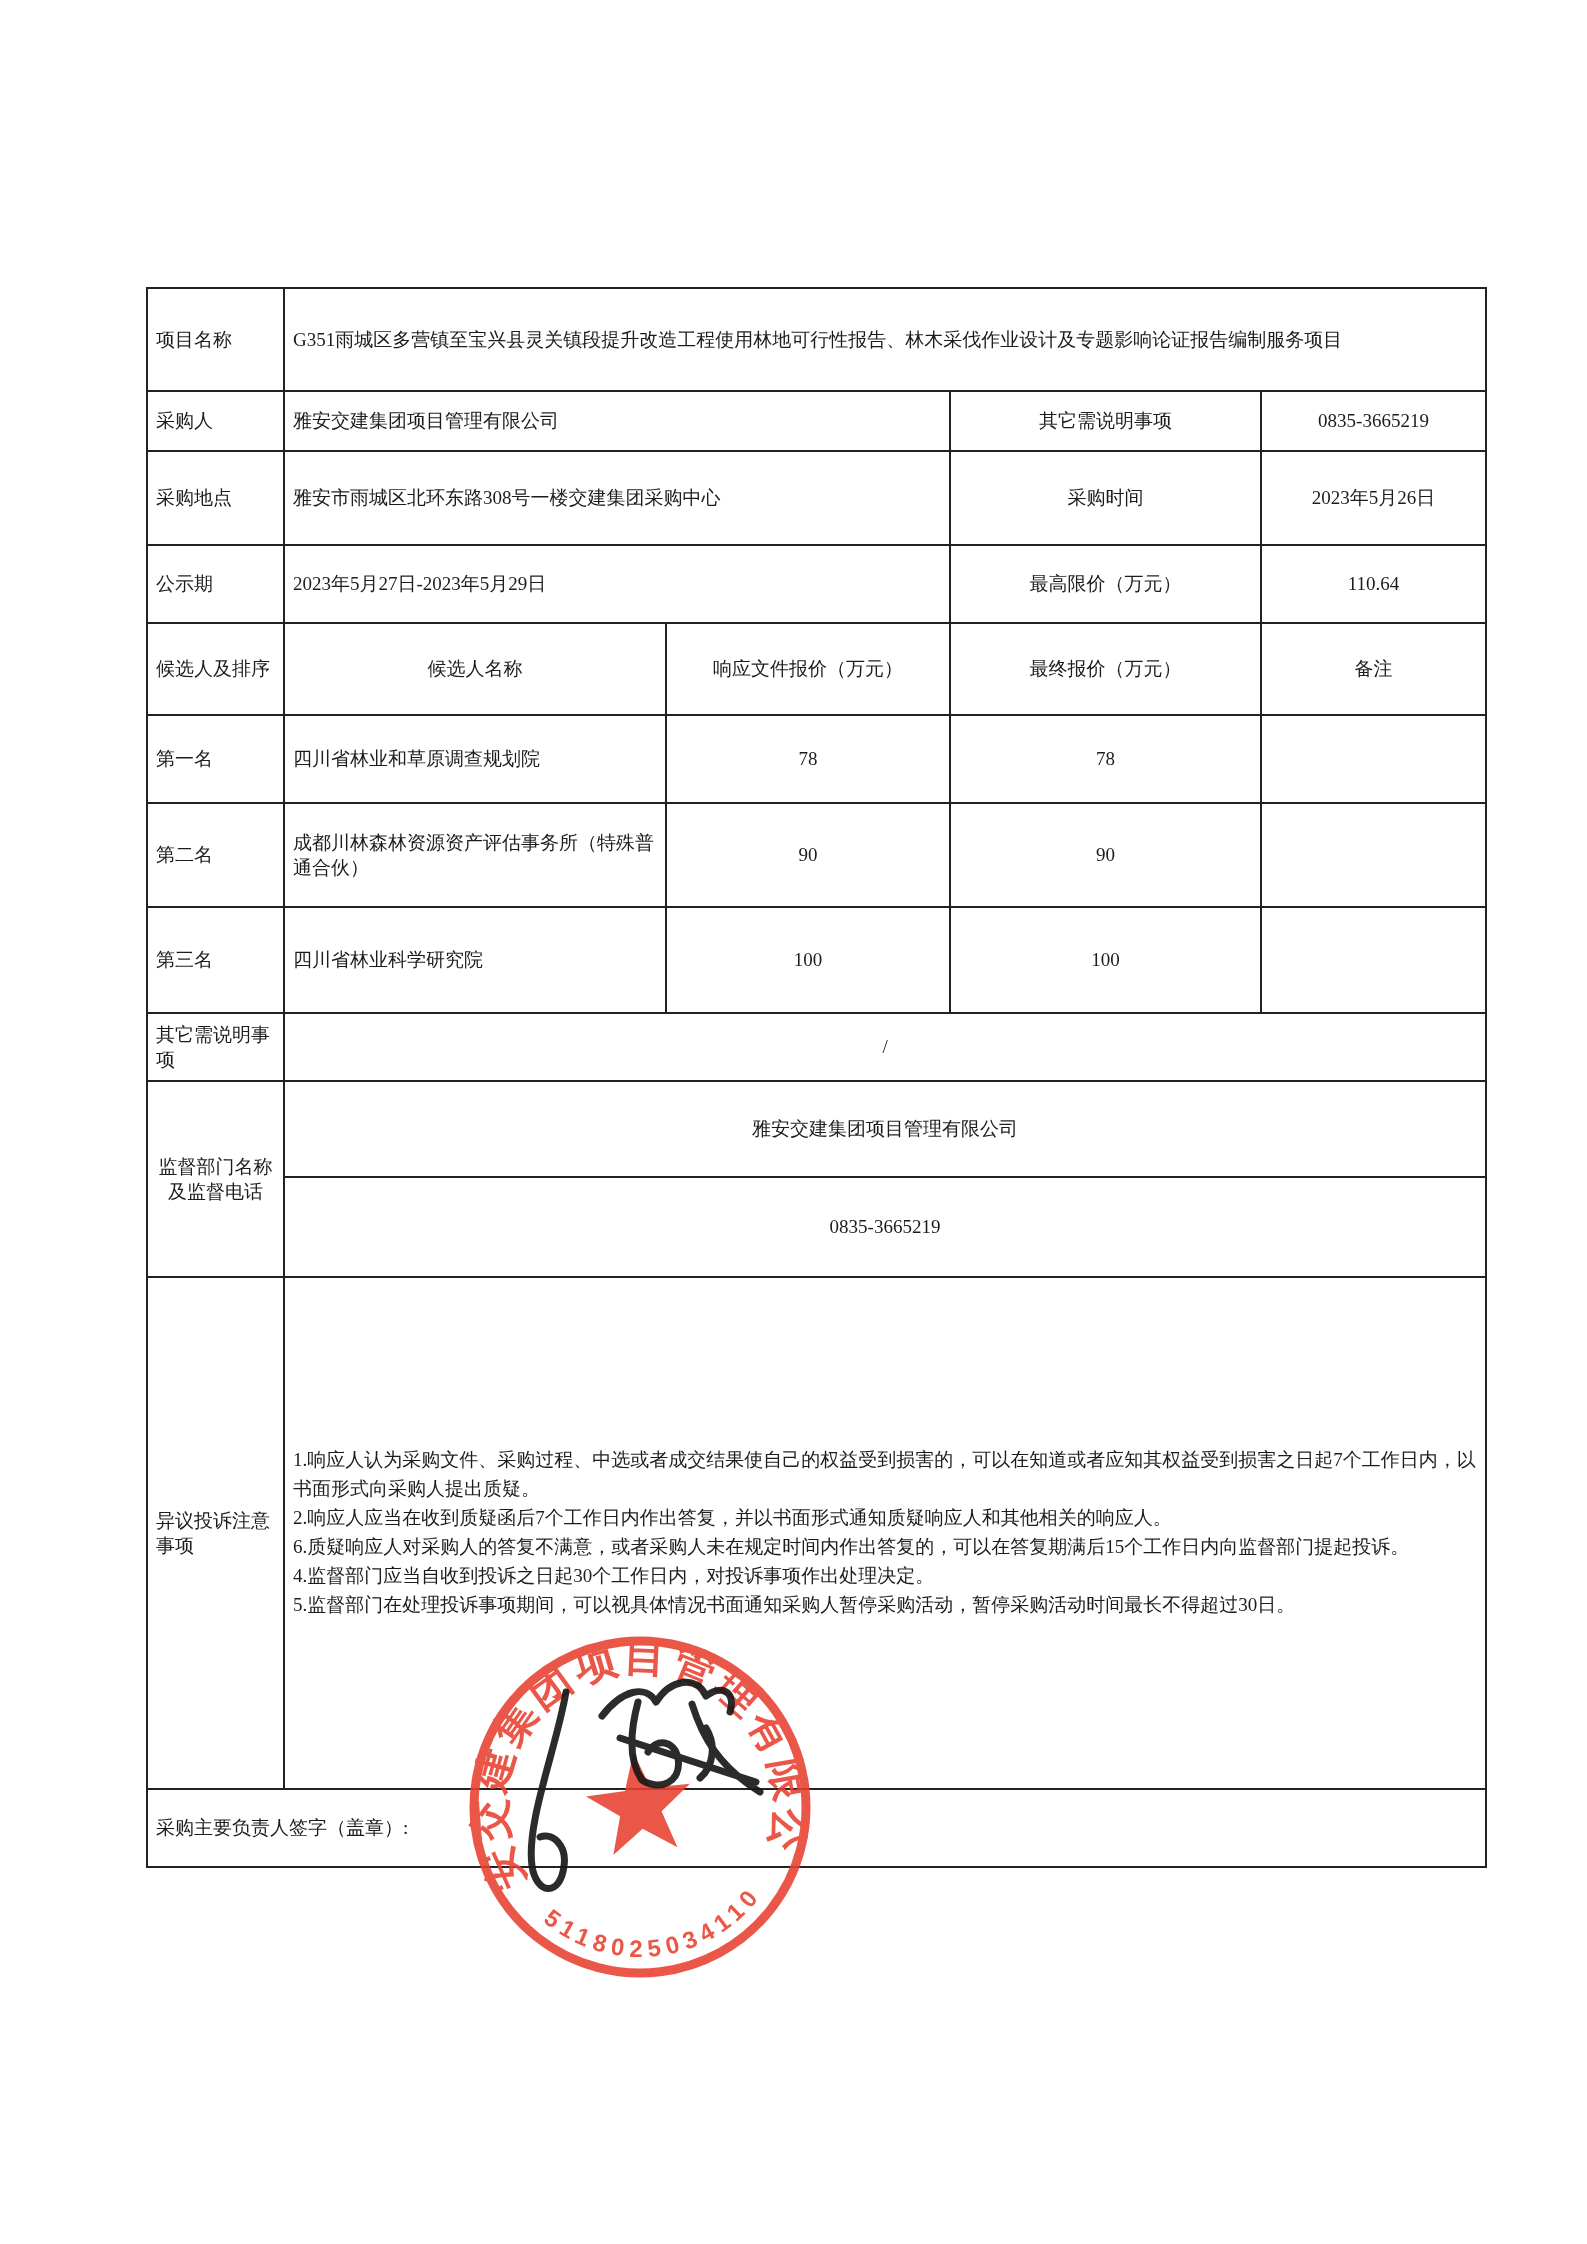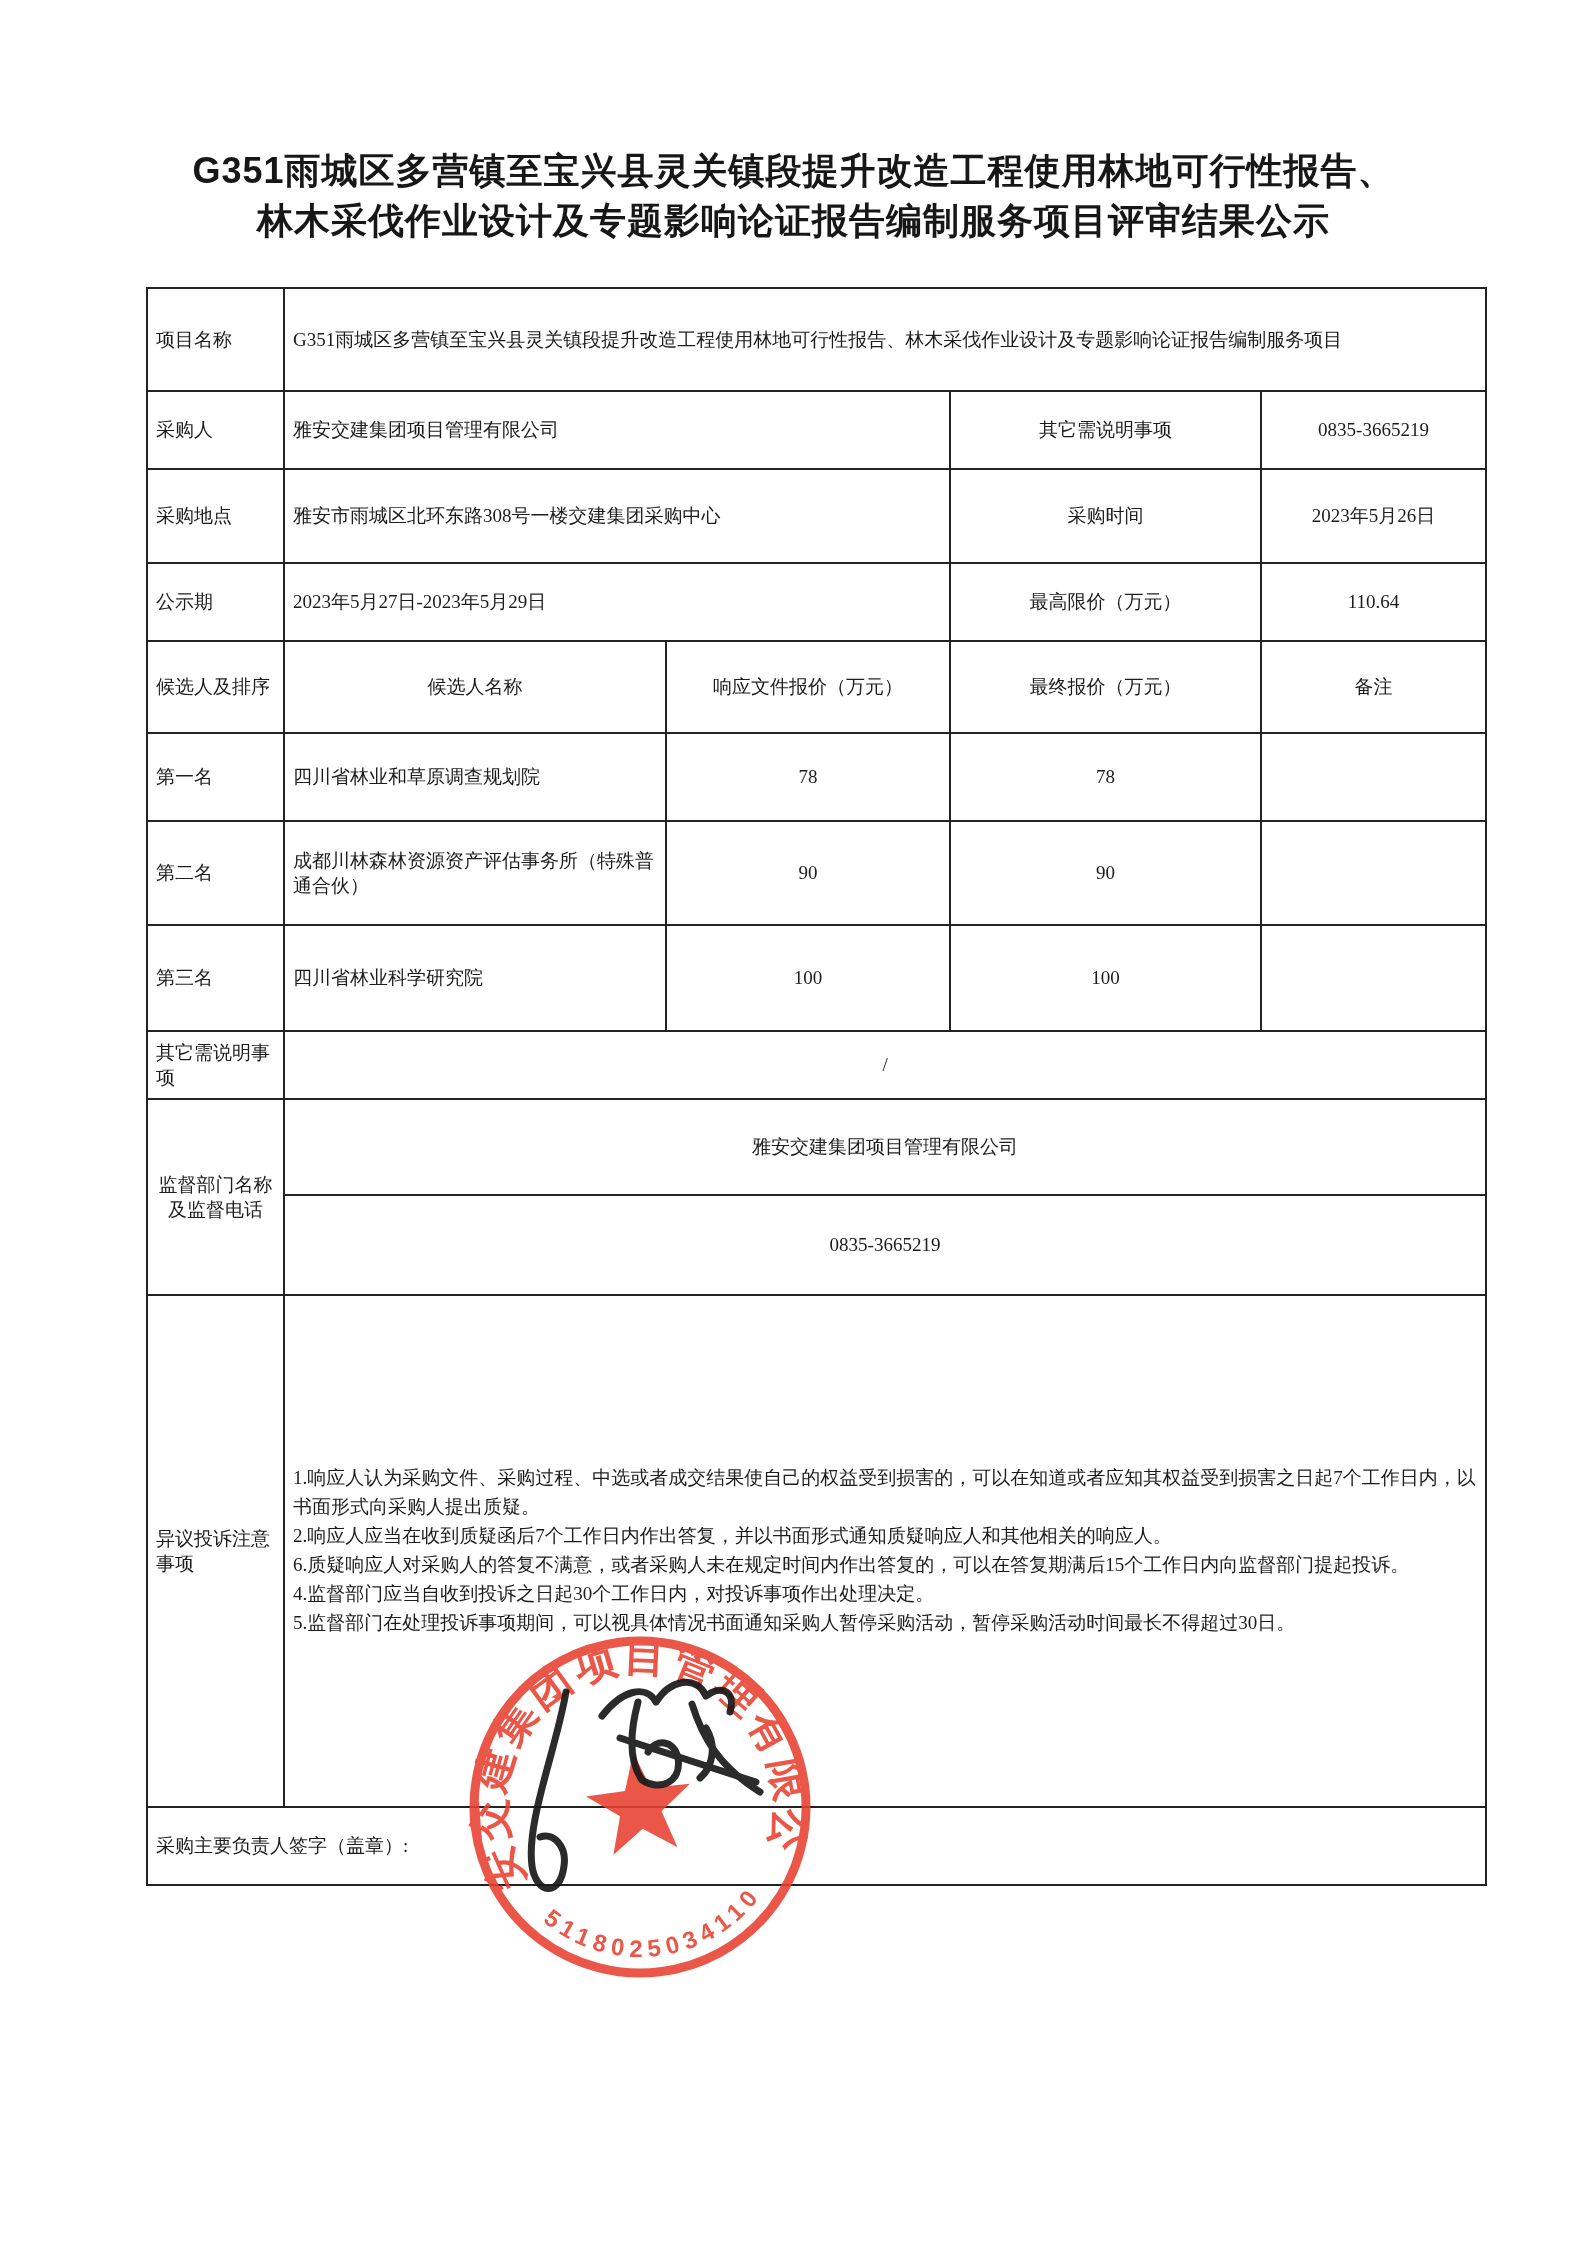--- a/index.html
+++ b/index.html
@@ -30,21 +30,21 @@
   table.main td {
     border:2.5px solid #222;
     padding:4px 8px;
     vertical-align:middle;
     line-height:1.32;
     overflow:hidden;
   }
   td.lab  { padding-left:6px; padding-right:4px; }
   td.ctr  { text-align:center; }
   td.val  { text-align:left;margin-top:32px; }
-  .r1{height:103px}.r2{height:78px}.r3{height:94px}.r4{height:78px}
+  .r1{height:103px}.r2{height:60px}.r3{height:94px}.r4{height:78px}
   .r5{height:92px}.r6{height:88px}.r7{height:104px}.r8{height:106px}
   .r9{height:68px}.r10{height:96px}.r11{height:100px}
   .r12{height:512px}.r13{height:78px}
   td.objection-cell { vertical-align:middle; padding:90px 14px 110px 14px; }
   .objection-text div { line-height:1.52; }
 
   .stamp-wrap {
     position:absolute; left:455px; top:1622px; width:370px; height:370px;
     transform:rotate(-7deg);
     opacity:0.88;
@@ -53,24 +53,20 @@
   .sign-wrap {
     position:absolute; left:470px; top:1640px; width:330px; height:300px;
     pointer-events:none;
   }
 </style>
 </head>
 <body>
 
 <div class="page">
 
-  <div class="doc-title">
-    <div>G351雨城区多营镇至宝兴县灵关镇段提升改造工程使用林地可行性报告、</div>
-    <div>林木采伐作业设计及专题影响论证报告编制服务项目评审结果公示</div>
-  </div>
 
   <table class="main">
     <colgroup>
       <col style="width:137px">
         <col style="width:382px">
         <col style="width:284px">
       <col style="width:311px">
         <col style="width:225px">
     </colgroup>
 

